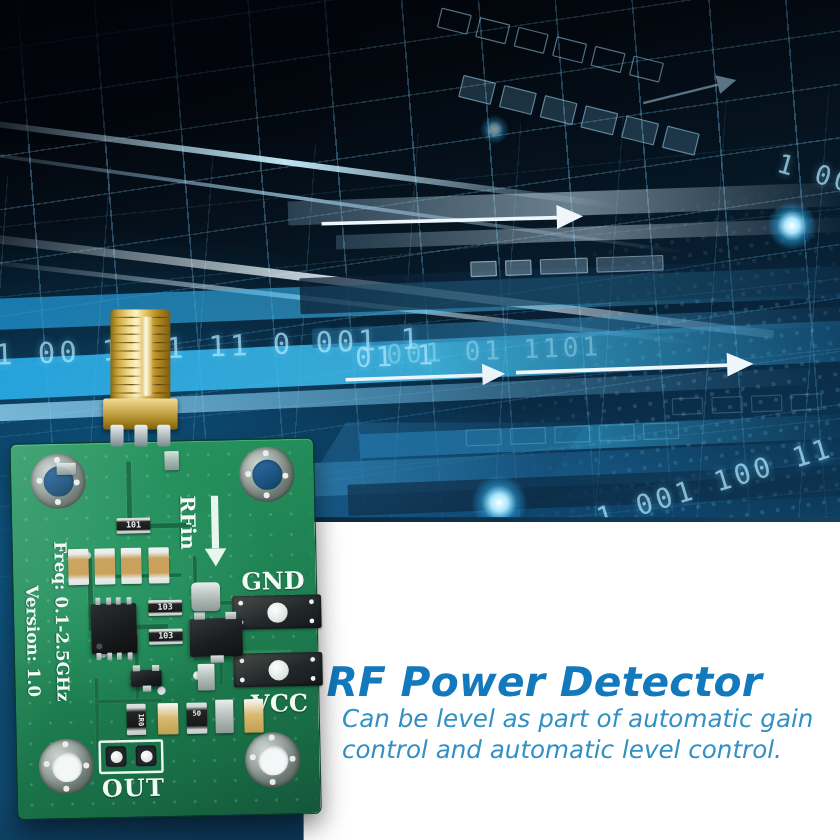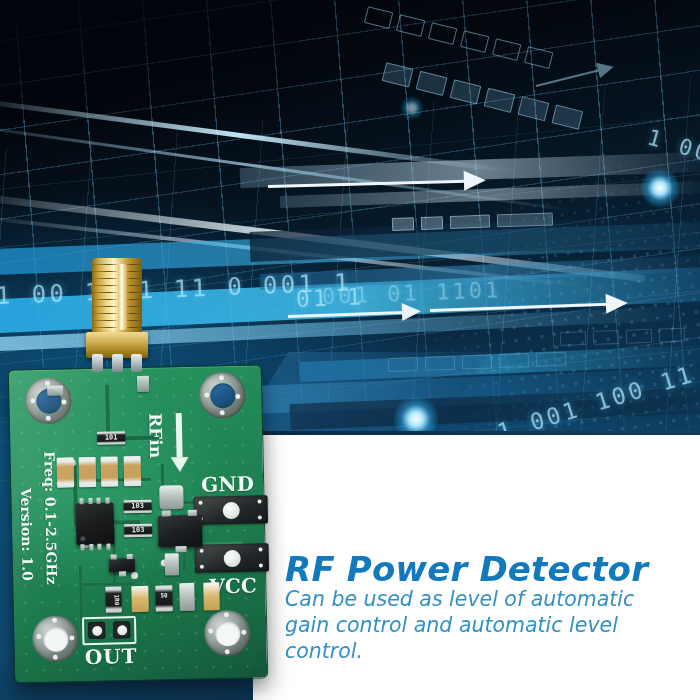--- a/index.html
+++ b/index.html
@@ -69,21 +69,21 @@
 
   
   .white-panel {
     position:absolute; left:253px; top:435px; width:447px; height:265px;
     background:#ffffff;
   }
   .panel-rule { position:absolute; left:253px; top:431px; width:447px; height:4px;
     background:linear-gradient(90deg,#0c2a3f,#14405e); }
 
   .title {
-    position:absolute; left:285px; top:549px;
+    position:absolute; left:272px; top:549px;
     font-family:"DejaVu Sans","Liberation Sans",sans-serif;
     font-weight:bold; font-style:italic; font-size:34px;
     color:#1279bd; letter-spacing:.2px; white-space:nowrap;
   }
   .subtitle {
     position:absolute; left:285px; top:586px; width:400px;
     font-family:"DejaVu Sans","Liberation Sans",sans-serif;
     font-style:italic; font-size:20.5px; line-height:26px;
     color:#3290c4;
   }
@@ -275,21 +275,21 @@
   <div class="binrow" style="left:-4px;top:282px;font-size:24px;transform:rotate(-2.2deg);">1 00 1  01 11 0   001 1</div>
   <div class="binrow" style="left:322px;top:284px;font-size:22px;transform:rotate(-2.2deg);opacity:.62;">001 01 1101</div>
   <div class="binrow" style="left:296px;top:286px;font-size:23px;transform:rotate(-2.2deg);">01 1</div>
   <div class="binrow" style="left:648px;top:124px;font-size:22px;transform:rotate(16deg);">1 00</div>
   <div class="binrow" style="left:498px;top:420px;font-size:23px;transform:rotate(-17deg);">1 001 100 11</div>
 
   <div class="panel-rule"></div>
   <div class="white-panel"></div>
 
   <div class="title">RF Power Detector</div>
-  <div class="subtitle">Can be used as level of automatic gain control and automatic level control.</div>
+  <div class="subtitle">Can be level as part of automatic gain control and automatic level control.</div>
 
   <div class="pcb">
     <div class="edge-dots"></div>
 
     <div class="trace" style="left:96px;top:16px;width:4px;height:56px;"></div>
     <div class="trace" style="left:96px;top:68px;width:52px;height:4px;"></div>
     <div class="trace" style="left:62px;top:96px;width:4px;height:60px;"></div>
     <div class="trace" style="left:62px;top:152px;width:66px;height:4px;"></div>
     <div class="trace" style="left:78px;top:110px;width:62px;height:3px;"></div>
     <div class="trace" style="left:100px;top:160px;width:3px;height:56px;"></div>

